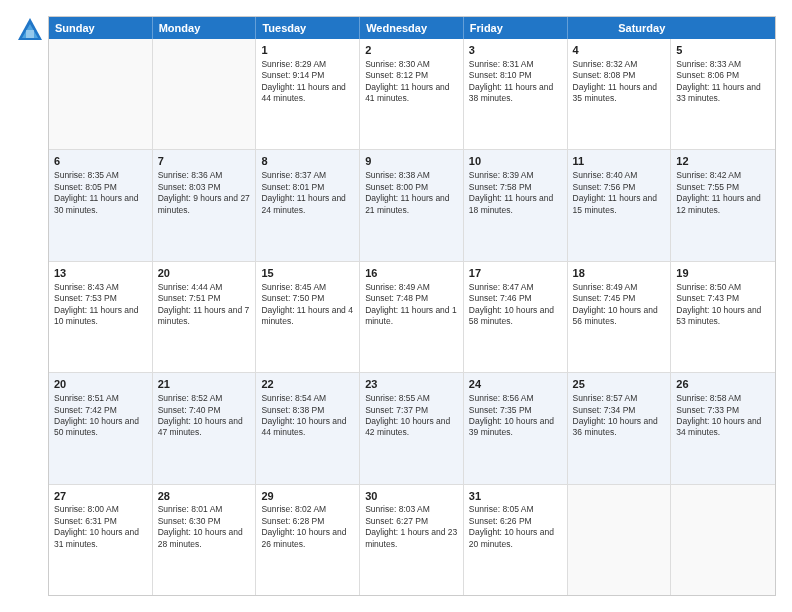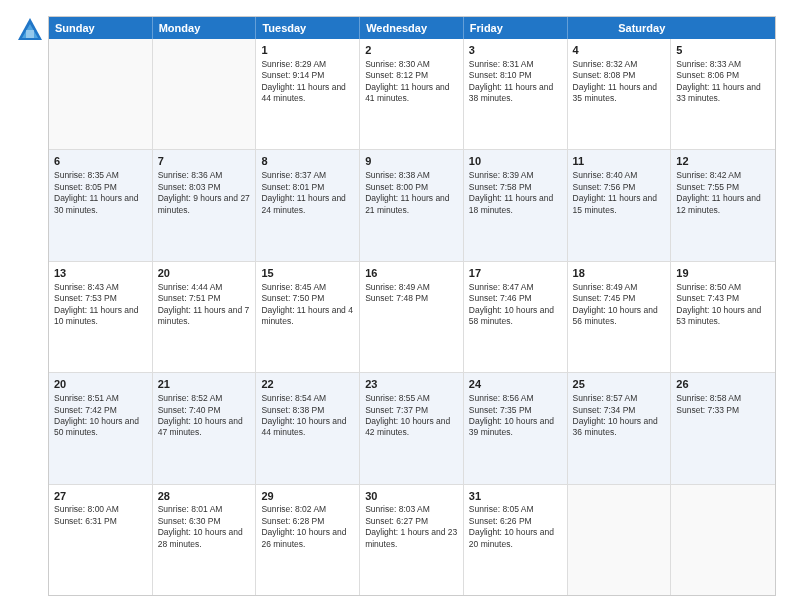--- a/index.html
+++ b/index.html
@@ -150,36 +150,36 @@
           <div class="cal-cell"><span class="day-number">8</span><span>Sunrise: 8:37 AM</span><br><span>Sunset: 8:01 PM</span><br><span>Daylight: 11 hours and 24 minutes.</span></div>
           <div class="cal-cell"><span class="day-number">9</span><span>Sunrise: 8:38 AM</span><br><span>Sunset: 8:00 PM</span><br><span>Daylight: 11 hours and 21 minutes.</span></div>
           <div class="cal-cell"><span class="day-number">10</span><span>Sunrise: 8:39 AM</span><br><span>Sunset: 7:58 PM</span><br><span>Daylight: 11 hours and 18 minutes.</span></div>
           <div class="cal-cell"><span class="day-number">11</span><span>Sunrise: 8:40 AM</span><br><span>Sunset: 7:56 PM</span><br><span>Daylight: 11 hours and 15 minutes.</span></div>
           <div class="cal-cell"><span class="day-number">12</span><span>Sunrise: 8:42 AM</span><br><span>Sunset: 7:55 PM</span><br><span>Daylight: 11 hours and 12 minutes.</span></div>
         </div>
         <div class="cal-row">
           <div class="cal-cell"><span class="day-number">13</span><span>Sunrise: 8:43 AM</span><br><span>Sunset: 7:53 PM</span><br><span>Daylight: 11 hours and 10 minutes.</span></div>
           <div class="cal-cell"><span class="day-number">20</span><span>Sunrise: 4:44 AM</span><br><span>Sunset: 7:51 PM</span><br><span>Daylight: 11 hours and 7 minutes.</span></div>
           <div class="cal-cell"><span class="day-number">15</span><span>Sunrise: 8:45 AM</span><br><span>Sunset: 7:50 PM</span><br><span>Daylight: 11 hours and 4 minutes.</span></div>
-          <div class="cal-cell"><span class="day-number">16</span><span>Sunrise: 8:49 AM</span><br><span>Sunset: 7:48 PM</span><br></div>
+          <div class="cal-cell"><span class="day-number">16</span><span>Sunrise: 8:49 AM</span><br><span>Sunset: 7:48 PM</span><br><span>Daylight: 11 hours and 1 minute.</span></div>
           <div class="cal-cell"><span class="day-number">17</span><span>Sunrise: 8:47 AM</span><br><span>Sunset: 7:46 PM</span><br><span>Daylight: 10 hours and 58 minutes.</span></div>
           <div class="cal-cell"><span class="day-number">18</span><span>Sunrise: 8:49 AM</span><br><span>Sunset: 7:45 PM</span><br><span>Daylight: 10 hours and 56 minutes.</span></div>
           <div class="cal-cell"><span class="day-number">19</span><span>Sunrise: 8:50 AM</span><br><span>Sunset: 7:43 PM</span><br><span>Daylight: 10 hours and 53 minutes.</span></div>
         </div>
         <div class="cal-row alt-row">
           <div class="cal-cell"><span class="day-number">20</span><span>Sunrise: 8:51 AM</span><br><span>Sunset: 7:42 PM</span><br><span>Daylight: 10 hours and 50 minutes.</span></div>
           <div class="cal-cell"><span class="day-number">21</span><span>Sunrise: 8:52 AM</span><br><span>Sunset: 7:40 PM</span><br><span>Daylight: 10 hours and 47 minutes.</span></div>
           <div class="cal-cell"><span class="day-number">22</span><span>Sunrise: 8:54 AM</span><br><span>Sunset: 8:38 PM</span><br><span>Daylight: 10 hours and 44 minutes.</span></div>
           <div class="cal-cell"><span class="day-number">23</span><span>Sunrise: 8:55 AM</span><br><span>Sunset: 7:37 PM</span><br><span>Daylight: 10 hours and 42 minutes.</span></div>
           <div class="cal-cell"><span class="day-number">24</span><span>Sunrise: 8:56 AM</span><br><span>Sunset: 7:35 PM</span><br><span>Daylight: 10 hours and 39 minutes.</span></div>
           <div class="cal-cell"><span class="day-number">25</span><span>Sunrise: 8:57 AM</span><br><span>Sunset: 7:34 PM</span><br><span>Daylight: 10 hours and 36 minutes.</span></div>
-          <div class="cal-cell"><span class="day-number">26</span><span>Sunrise: 8:58 AM</span><br><span>Sunset: 7:33 PM</span><br></div>
+          <div class="cal-cell"><span class="day-number">26</span><span>Sunrise: 8:58 AM</span><br><span>Sunset: 7:33 PM</span><br><span>Daylight: 10 hours and 34 minutes.</span></div>
         </div>
         <div class="cal-row">
-          <div class="cal-cell"><span class="day-number">27</span><span>Sunrise: 8:00 AM</span><br><span>Sunset: 6:31 PM</span><br></div>
+          <div class="cal-cell"><span class="day-number">27</span><span>Sunrise: 8:00 AM</span><br><span>Sunset: 6:31 PM</span><br><span>Daylight: 10 hours and 31 minutes.</span></div>
           <div class="cal-cell"><span class="day-number">28</span><span>Sunrise: 8:01 AM</span><br><span>Sunset: 6:30 PM</span><br><span>Daylight: 10 hours and 28 minutes.</span></div>
           <div class="cal-cell"><span class="day-number">29</span><span>Sunrise: 8:02 AM</span><br><span>Sunset: 6:28 PM</span><br><span>Daylight: 10 hours and 26 minutes.</span></div>
           <div class="cal-cell"><span class="day-number">30</span><span>Sunrise: 8:03 AM</span><br><span>Sunset: 6:27 PM</span><br><span>Daylight: 1 hours and 23 minutes.</span></div>
           <div class="cal-cell"><span class="day-number">31</span><span>Sunrise: 8:05 AM</span><br><span>Sunset: 6:26 PM</span><br><span>Daylight: 10 hours and 20 minutes.</span></div>
           <div class="cal-cell empty"></div>
           <div class="cal-cell empty"></div>
         </div>
       </div>
   </div>
 </div>

